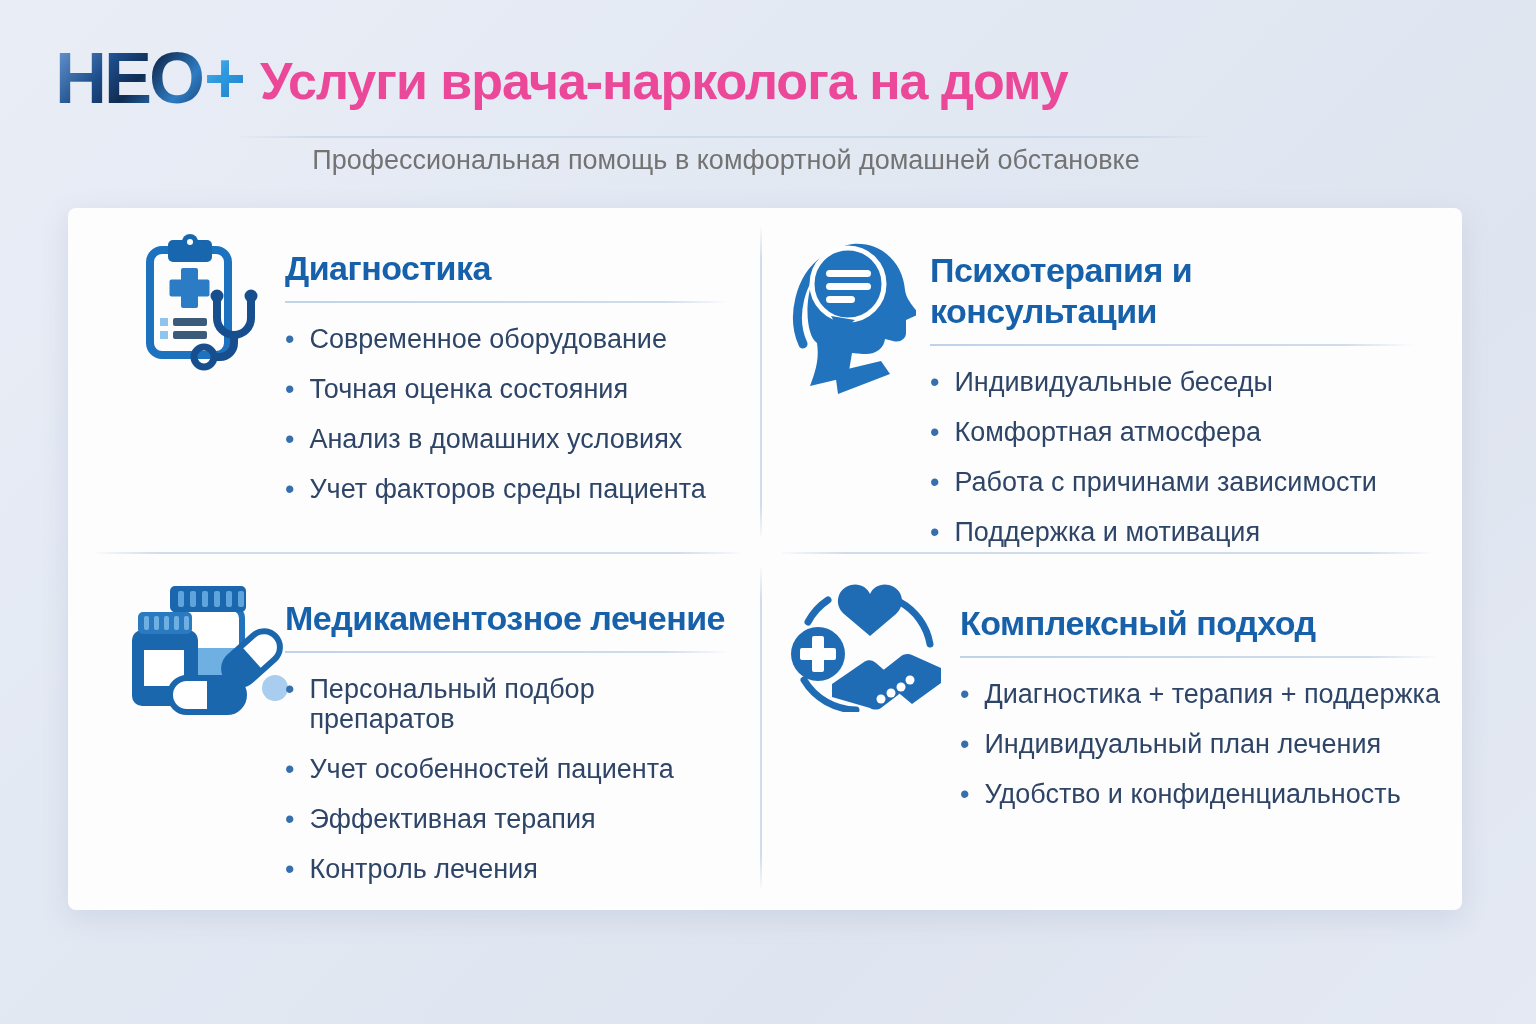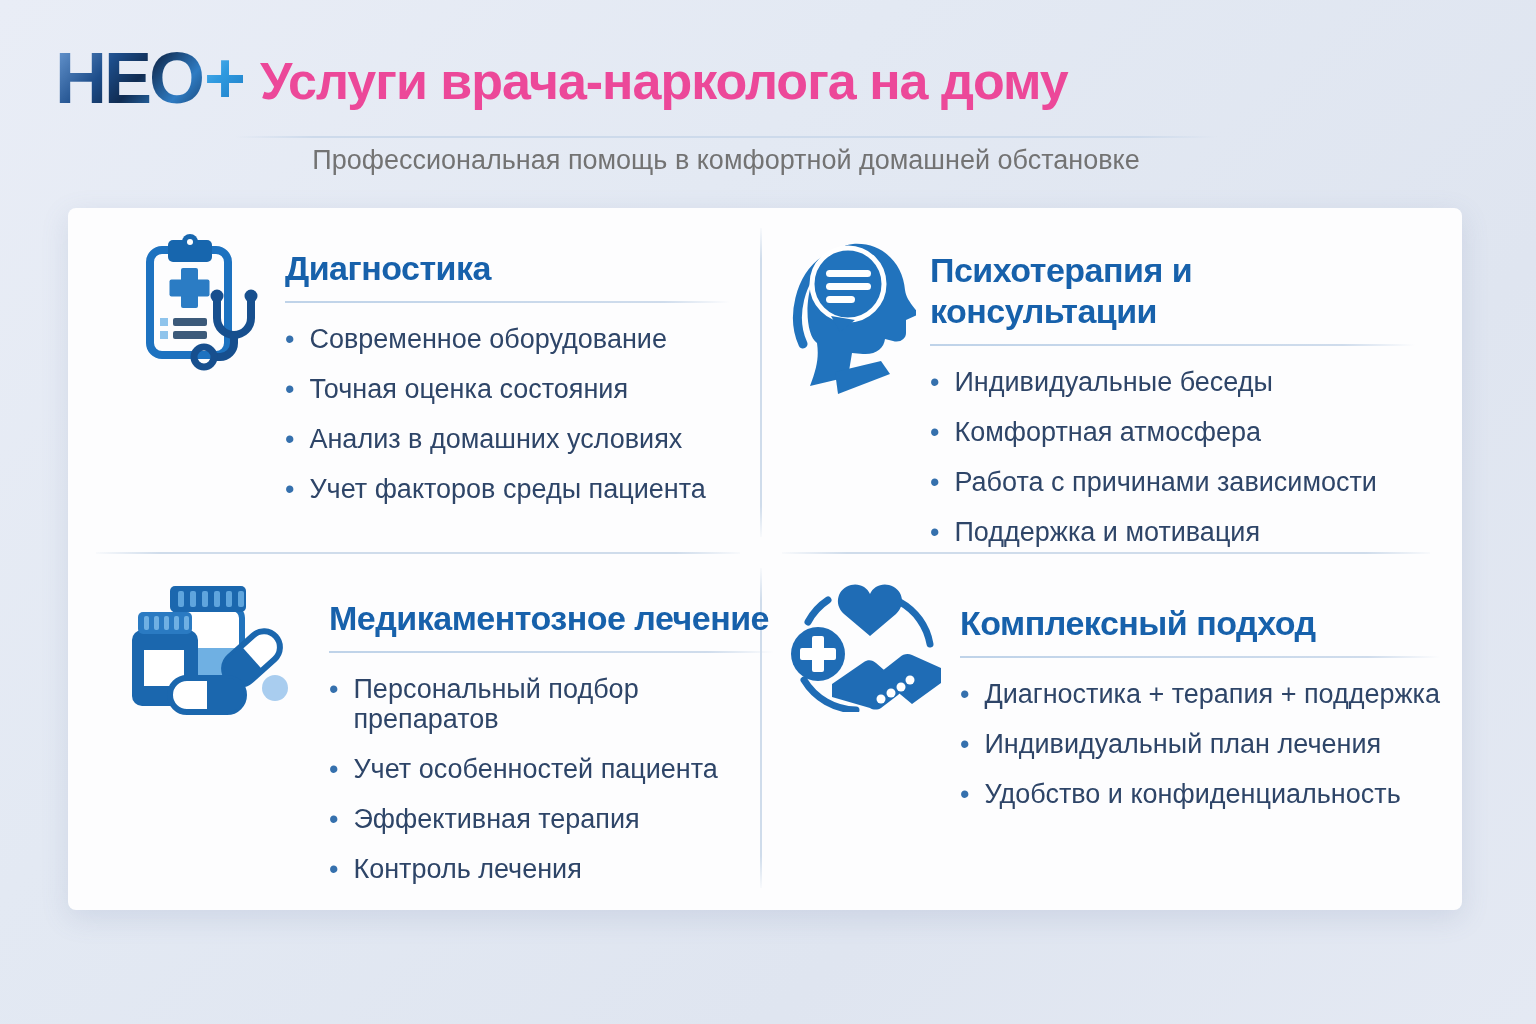--- a/index.html
+++ b/index.html
@@ -183,21 +183,21 @@
         <rect x="14" y="66" width="40" height="36" fill="#fff"></rect>
         <g transform="rotate(-42 122 74)">
           <rect x="90" y="58" width="64" height="32" rx="16" fill="#fff" stroke="#1b67ae" stroke-width="6"></rect>
           <path d="M106 58 h-0 a16 16 0 0 0 -16 16 a16 16 0 0 0 16 16 h16 v-32 z" fill="#1b67ae"></path>
         </g>
         <rect x="40" y="94" width="74" height="34" rx="17" fill="#fff" stroke="#1b67ae" stroke-width="6"></rect>
         <path d="M77 94 h20 a17 17 0 0 1 0 34 h-20 z" fill="#1b67ae"></path>
         <circle cx="145" cy="104" r="13" fill="#a9cdef"></circle>
       </svg>
     </div>
-    <div class="q-body" style="left:217px;top:390px;width:455px;margin-left:44px;">
+    <div class="q-body" style="left:217px;top:390px;width:455px;">
       <h2 class="q-title">Медикаментозное лечение</h2>
       <div class="q-underline" style="width:445px;"></div>
       <ul class="q-list">
         <li>
             <span class="dot"></span>
             <span>Персональный подбор препаратов</span>
           </li>
         <li>
             <span class="dot"></span>
             <span>Учет особенностей пациента</span>

